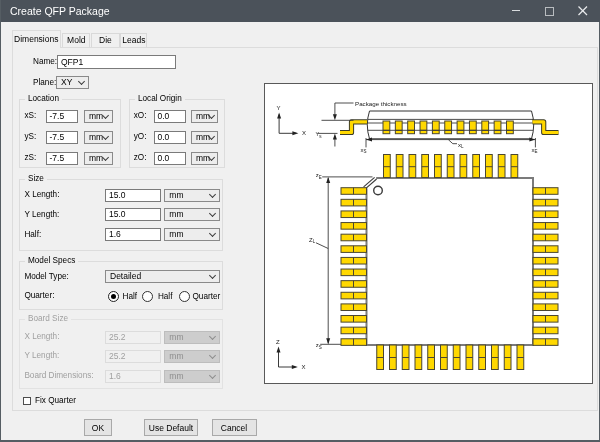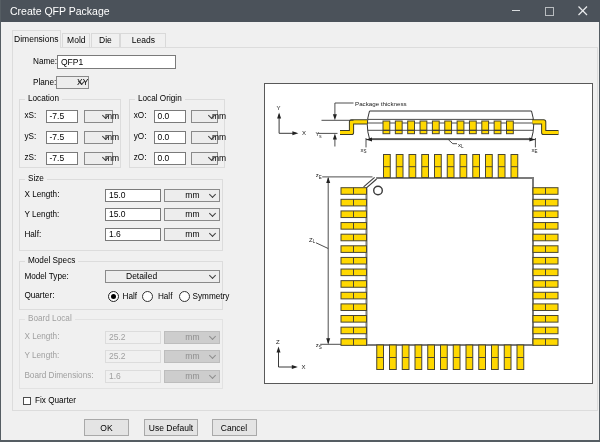--- a/index.html
+++ b/index.html
@@ -8,21 +8,21 @@
   #win{position:absolute;left:0;top:0;width:600px;height:442px;background:#f0f0f0;
     border-left:1px solid #555d63;border-right:1px solid #555d63;border-bottom:2px solid #555d63;
     box-sizing:border-box;}
   #titlebar{position:absolute;left:0;top:0;width:600px;height:22px;background:#4b525a;}
   #title{position:absolute;left:9px;top:4.5px;font-size:10.5px;color:#fff;}
   .lbl{position:absolute;font-size:8.2px;color:#000;white-space:nowrap;}
   .glbl{position:absolute;font-size:8.2px;color:#000;white-space:nowrap;background:#f0f0f0;padding:0 3px;}
   .inp{position:absolute;box-sizing:border-box;background:#fff;border:1px solid #7a7a7a;
     font-size:8.5px;padding:0 0 0 3px;color:#000;}
   .cmb{position:absolute;box-sizing:border-box;background:#ededed;border:1px solid #8a8a8a;
-    font-size:8.5px;padding:0 0 0 20px;color:#000;}
+    font-size:8.5px;padding:0 0 0 4px;color:#000;}
   .chev{position:absolute;width:4px;height:4px;border-right:1px solid #3c3c3c;border-bottom:1px solid #3c3c3c;
     transform:rotate(45deg);}
   .grp{position:absolute;border:1px solid #dcdcdc;box-sizing:border-box;}
   .tab{position:absolute;box-sizing:border-box;background:#f0f0f0;border:1px solid #d9d9d9;border-bottom:none;
     font-size:8.5px;text-align:center;}
   .radio{position:absolute;width:11px;height:11px;border-radius:50%;border:1px solid #333;background:#fff;box-sizing:border-box;}
   .btn{position:absolute;box-sizing:border-box;background:#e4e4e4;border:1px solid #a9a9a9;
     font-size:8.5px;text-align:center;color:#000;}
 </style>
 </head>
@@ -36,21 +36,21 @@
       <line x1="0.5" y1="0.5" x2="9" y2="9" stroke="#e8eaeb" stroke-width="1.3"></line>
       <line x1="9" y1="0.5" x2="0.5" y2="9" stroke="#e8eaeb" stroke-width="1.3"></line>
     </svg>
   </div>
 
   <div class="abs" style="left:11px;top:46.7px;width:586px;height:364.3px;border:1px solid #dcdcdc;box-sizing:border-box;background:#f0f0f0;"></div>
 
   <div class="tab" style="left:11px;top:30px;width:48.5px;height:17.7px;line-height:17px;z-index:3;border-color:#dcdcdc;">Dimensions</div>
   <div class="tab" style="left:61.2px;top:33px;width:28.3px;height:13.7px;line-height:13px;">Mold</div>
   <div class="tab" style="left:90.2px;top:33px;width:28.5px;height:13.7px;line-height:13px;">Die</div>
-  <div class="tab" style="left:119.4px;top:33px;width:46px;height:13.7px;line-height:13px;">Leads</div>
+  <div class="tab" style="left:119.4px;top:33px;width:27px;height:13.7px;line-height:13px;">Leads</div>
 
   <span class="lbl" style="left:32px;top:56.5px;">Name:</span>
   <div class="inp" style="left:56px;top:54.5px;width:119px;height:14px;line-height:12px;">QFP1</div>
   <span class="lbl" style="left:32px;top:77.5px;">Plane:</span>
   <div class="cmb" style="left:55px;top:75.5px;width:32.5px;height:13.5px;line-height:11.5px;">XY</div>
   <div class="chev" style="left:78px;top:79px;"></div>
 
   <div class="grp" style="left:18px;top:99px;width:102px;height:68.5px;"></div>
   <span class="glbl" style="left:24px;top:93.5px;">Location</span>
   <span class="lbl" style="left:23.4px;top:110.5px;">xS:</span>
@@ -101,41 +101,41 @@
   <span class="lbl" style="left:23.4px;top:271.5px;">Model Type:</span>
   <div class="cmb" style="left:104px;top:270px;width:115px;height:13px;line-height:11px;">Detailed</div>
   <div class="chev" style="left:209px;top:273.2px;"></div>
   <span class="lbl" style="left:23.4px;top:291px;">Quarter:</span>
   <div class="radio" style="left:107.4px;top:291.3px;border:1.4px solid #222;"></div>
   <div class="abs" style="left:110.4px;top:294.3px;width:5px;height:5px;border-radius:50%;background:#000;"></div>
   <span class="lbl" style="left:121.5px;top:291.5px;">Half</span>
   <div class="radio" style="left:141.1px;top:291.3px;"></div>
   <span class="lbl" style="left:156.9px;top:291.5px;">Half</span>
   <div class="radio" style="left:178.2px;top:291.3px;"></div>
-  <span class="lbl" style="left:191.5px;top:291.5px;">Symmetry</span>
+  <span class="lbl" style="left:191.5px;top:291.5px;">Quarter</span>
 
   <div class="grp" style="left:18px;top:319px;width:204px;height:69.6px;border-color:#e2e2e2;"></div>
-  <span class="glbl" style="left:24px;top:313.5px;color:#9f9f9f;">Board Local</span>
+  <span class="glbl" style="left:24px;top:313.5px;color:#9f9f9f;">Board Size</span>
   <span class="lbl" style="left:23.4px;top:331.5px;color:#9f9f9f;">X Length:</span>
   <div class="inp" style="left:104px;top:330.5px;width:55.5px;height:13px;line-height:11px;background:#f0f0f0;border-color:#dcdcdc;color:#9f9f9f;">25.2</div>
   <div class="cmb" style="left:163.3px;top:330.5px;width:55.7px;height:13px;line-height:11px;background:#cdcdcd;border-color:#bdbdbd;color:#8e8e8e;">mm</div>
   <div class="chev" style="left:209px;top:333.7px;border-color:#8e8e8e;"></div>
   <span class="lbl" style="left:23.4px;top:351px;color:#9f9f9f;">Y Length:</span>
   <div class="inp" style="left:104px;top:350px;width:55.5px;height:13px;line-height:11px;background:#f0f0f0;border-color:#dcdcdc;color:#9f9f9f;">25.2</div>
   <div class="cmb" style="left:163.3px;top:350px;width:55.7px;height:13px;line-height:11px;background:#cdcdcd;border-color:#bdbdbd;color:#8e8e8e;">mm</div>
   <div class="chev" style="left:209px;top:353.2px;border-color:#8e8e8e;"></div>
   <span class="lbl" style="left:23.4px;top:370.5px;color:#9f9f9f;">Board Dimensions:</span>
   <div class="inp" style="left:104px;top:369.5px;width:55.5px;height:13px;line-height:11px;background:#f0f0f0;border-color:#dcdcdc;color:#9f9f9f;">1.6</div>
   <div class="cmb" style="left:163.3px;top:369.5px;width:55.7px;height:13px;line-height:11px;background:#cdcdcd;border-color:#bdbdbd;color:#8e8e8e;">mm</div>
   <div class="chev" style="left:209px;top:372.7px;border-color:#8e8e8e;"></div>
 
   <div class="abs" style="left:21.5px;top:396.5px;width:8.5px;height:8.5px;border:1px solid #4d4d4d;background:#fff;box-sizing:border-box;"></div>
   <span class="lbl" style="left:34px;top:396px;">Fix Quarter</span>
 
-  <div class="btn" style="left:83px;top:418.5px;width:45px;height:17px;line-height:16px;">OK</div>
+  <div class="btn" style="left:83px;top:418.5px;width:28px;height:17px;line-height:16px;">OK</div>
   <div class="btn" style="left:143px;top:418.5px;width:54px;height:17px;line-height:16px;">Use Default</div>
   <div class="btn" style="left:210.5px;top:418.5px;width:45px;height:17px;line-height:16px;">Cancel</div>
 
   <div class="abs" style="left:263px;top:83px;width:329px;height:300.5px;background:#fff;border:1px solid #595959;box-sizing:border-box;">
     <svg id="dg" width="327" height="298" viewBox="0 0 327 298" style="position:absolute;left:0;top:0;" font-family="Liberation Sans, sans-serif">
       <defs>
         <marker id="mUp" markerWidth="5" markerHeight="7" refX="2.5" refY="0.5" orient="0">
           <path d="M2.5 0.5 L0.4 6.5 L4.6 6.5 Z" fill="#222"></path>
         </marker>
       </defs>

